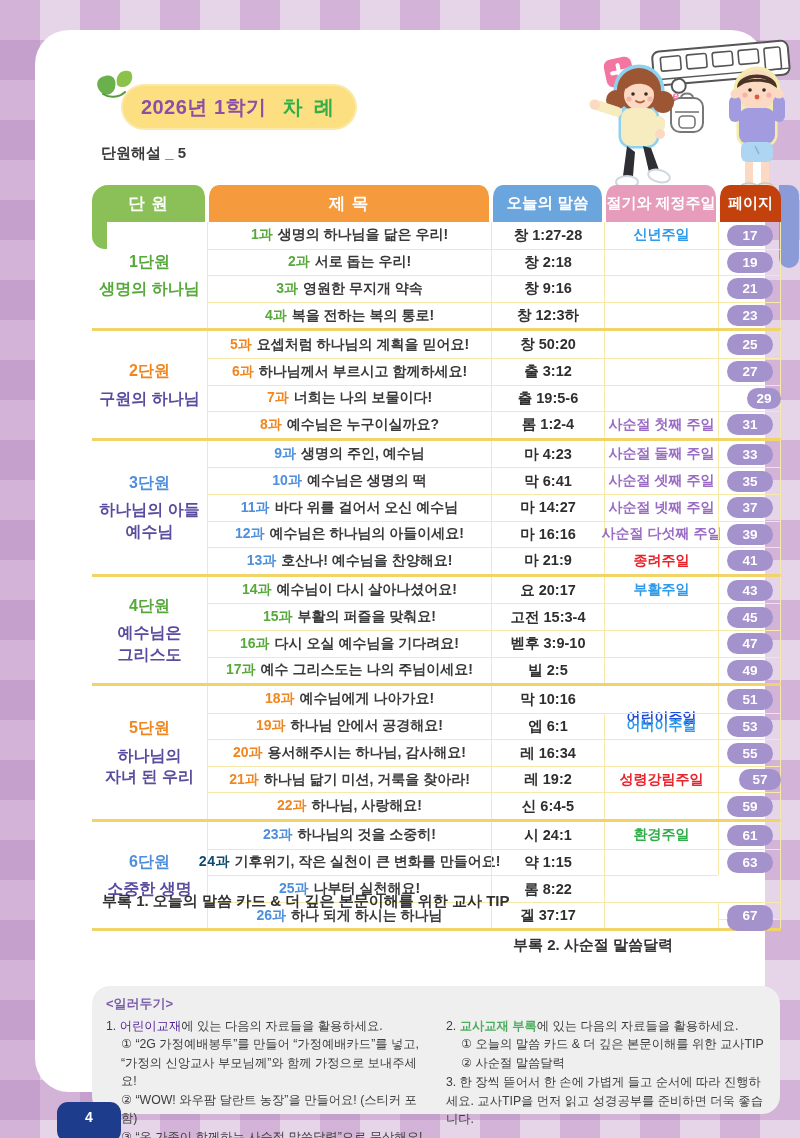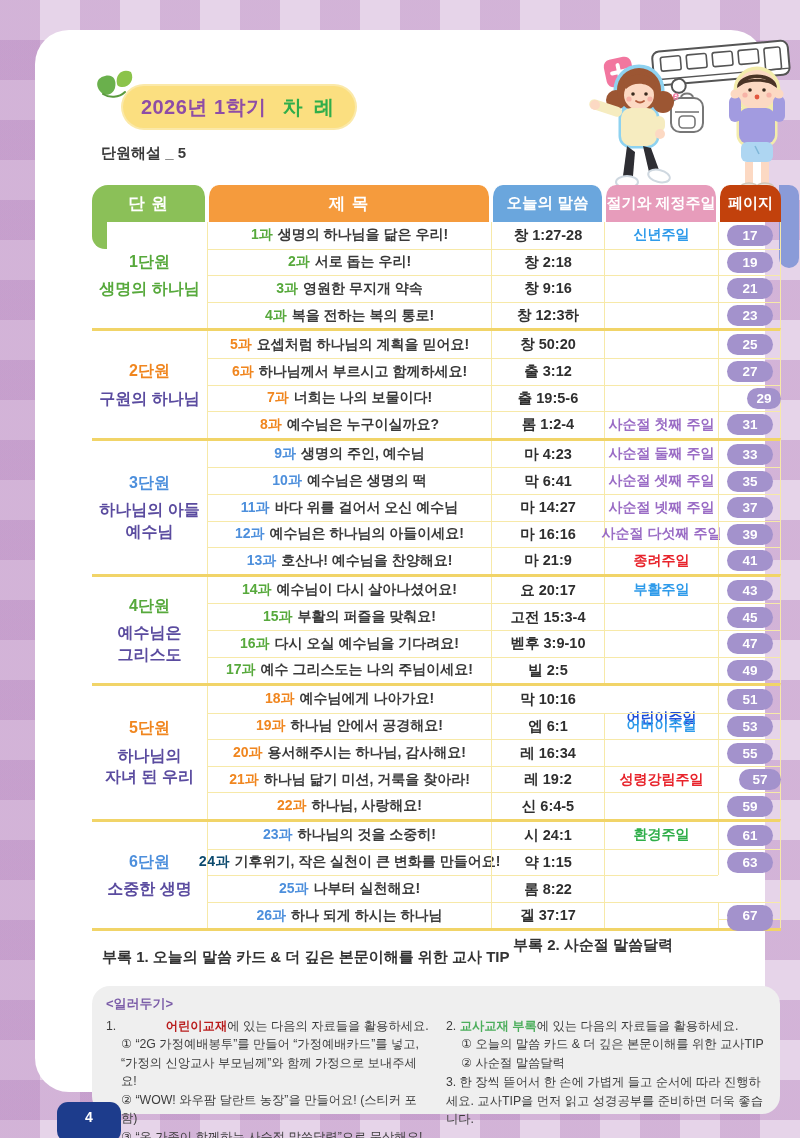--- a/index.html
+++ b/index.html
@@ -68,21 +68,21 @@
   .row-sep{border-top:1.5px solid #f7e9a8;}
   .c-title{font-size:14px;color:#3a3a3a;}
   .c-title .lnum{margin-right:5px;}
   .c-verse{font-size:14.5px;color:#2f2f2f;}
   .c-season{font-size:14px;}
   .pagepill{
     width:46px;height:21px;background:#a392cc;border-radius:11px;color:#fff;
     display:flex;align-items:center;justify-content:center;font-size:13.5px;font-weight:700;
   }
   
-  .appendix-left{position:absolute;left:67px;top:918px;font-size:15px;font-weight:700;color:#333;}
+  .appendix-left{position:absolute;left:67px;top:862px;font-size:15px;font-weight:700;color:#333;}
   .appendix-right{position:absolute;left:478px;top:906px;font-size:15px;font-weight:700;color:#333;}
   .notes{
     position:absolute;left:57px;top:956px;width:688px;height:128px;
     background:#efefef;border-radius:18px;box-sizing:border-box;padding:9px 14px 8px 14px;
   }
   .notes-title{color:#7b5ca8;font-size:13px;font-weight:700;margin-bottom:3px;}
   .notes-cols{display:flex;gap:14px;}
   .ncol{font-size:12.3px;color:#3c3c3c;line-height:1.5;}
   .ncol-left{width:332px;}
   .ncol-right{width:326px;}
@@ -393,21 +393,21 @@
       </div>
   </div>
 
   <div class="appendix-left">부록 1. 오늘의 말씀 카드 &amp; 더 깊은 본문이해를 위한 교사 TIP</div>
   <div class="appendix-right">부록 2. 사순절 말씀달력</div>
 
   <div class="notes">
     <div class="notes-title">&lt;일러두기&gt;</div>
     <div class="notes-cols">
       <div class="ncol ncol-left">
-          <div class="nlead"><span>1. </span><span style="color: #b91c1c; font-weight: 700; margin-left: 46px;">어린이교재</span><span>에 있는 다음의 자료들을 활용하세요.</span></div>
+          <div class="nlead"><span>1. </span><span style="color: #4c1d95; font-weight: 400;">어린이교재</span><span>에 있는 다음의 자료들을 활용하세요.</span></div>
           <div class="nsub">① “2G 가정예배봉투”를 만들어 “가정예배카드”를 넣고, “가정의 신앙교사 부모님께”와 함께 가정으로 보내주세요!</div>
           <div class="nsub">② “WOW! 와우팜 달란트 농장”을 만들어요! (스티커 포함)</div>
           <div class="nsub">③ “온 가족이 함께하는 사순절 말씀달력”으로 묵상해요!</div>
         </div>
       <div class="ncol ncol-right">
           <div class="nlead"><span>2. </span><span style="color: rgb(76, 174, 92); font-weight: 700;">교사교재 부록</span><span>에 있는 다음의 자료들을 활용하세요.</span></div>
           <div class="nsub">① 오늘의 말씀 카드 &amp; 더 깊은 본문이해를 위한 교사TIP</div>
           <div class="nsub">② 사순절 말씀달력</div>
           <div class="nlead"><span>3. 한 장씩 뜯어서 한 손에 가볍게 들고 순서에 따라 진행하세요. 교사TIP을 먼저 읽고 성경공부를 준비하면 더욱 좋습니다.</span></div>
         </div>

